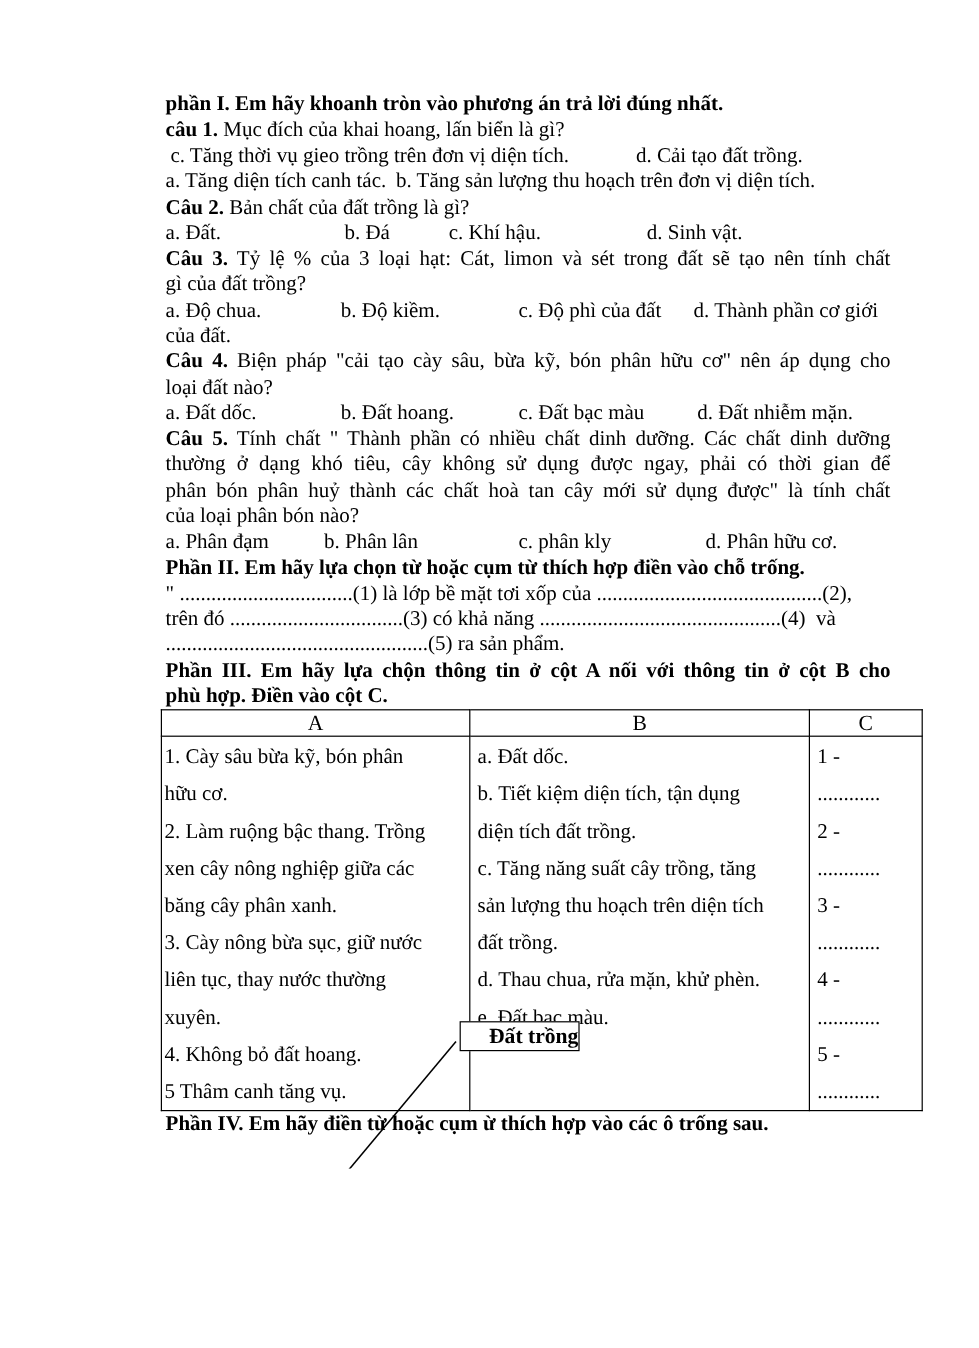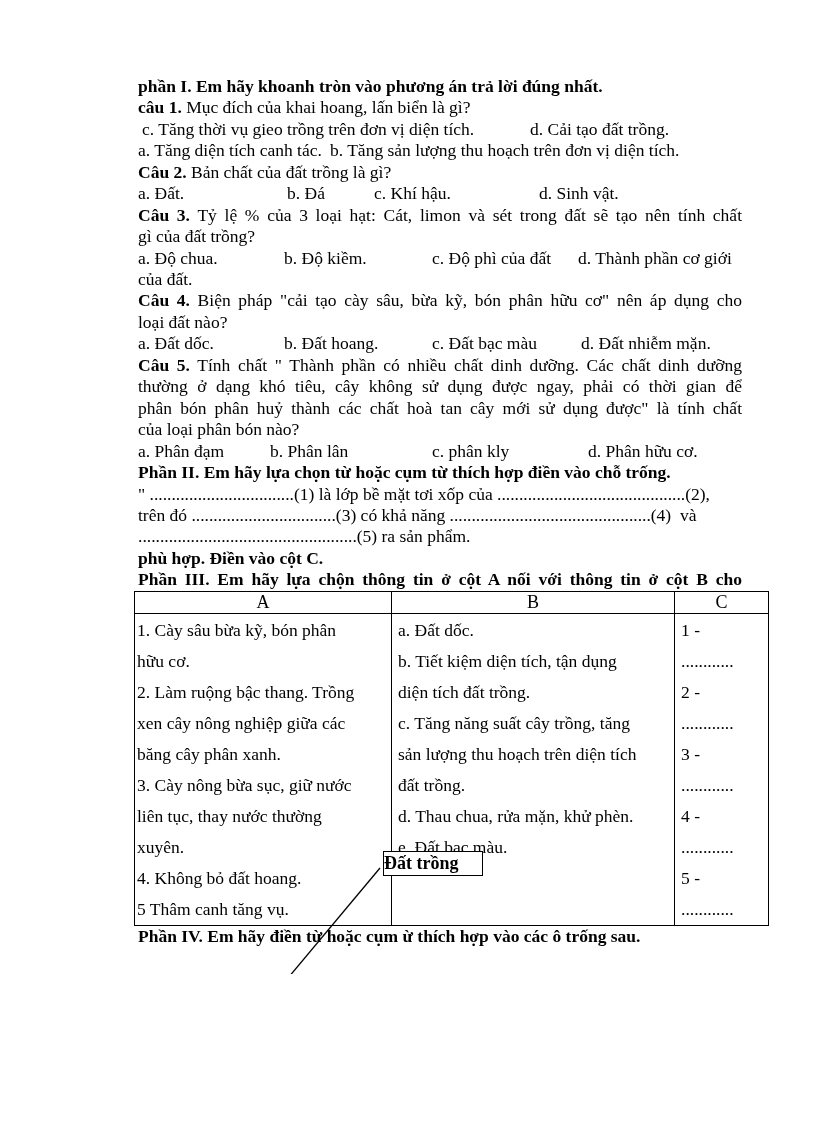--- a/index.html
+++ b/index.html
@@ -17,21 +17,21 @@
               font-size:17.5px;}
   table.match th,table.match td{border:1.6px solid #000;padding:0;vertical-align:top;
               font-weight:normal;}
   table.match th{height:21px;line-height:21px;font-size:18px;text-align:center;}
   .cell{white-space:pre-line;line-height:31px;padding:1px 2px 0 2px;}
   .cell-b{padding-left:6px;}
   .cell-c{padding-left:6px;}
   
   .dbox{position:absolute;border:1.6px solid #000;box-sizing:border-box;
         font-weight:bold;font-size:18px;background:#fff;}
-  .dbox-title{left:383px;top:851px;width:100px;height:25px;text-align:left;line-height:22px;}
+  .dbox-title{left:383px;top:851px;width:100px;height:25px;text-align:right;line-height:22px;}
   .dbox-2{left:383px;top:983px;width:95px;height:37px;line-height:20px;padding-left:7px;padding-top:1px;}
   .dbox-1{left:148px;top:1019px;width:132px;height:23px;line-height:19px;padding-left:8px;}
   .dsvg{position:absolute;left:0;top:840px;pointer-events:none;}
   .boundary{position:absolute;left:0;top:1120px;width:816px;height:0;
             border-top:1.5px dotted #a9c3a9;}
 </style>
 </head>
 <body>
 
 <div class="page">
@@ -85,22 +85,22 @@
       <span style="left:132px">b. Phân lân</span>
       <span style="left:294px">c. phân kly</span>
       <span style="left:450px">d. Phân hữu cơ.</span>
     </div>
 
     <div class="line b">Phần II. Em hãy lựa chọn từ hoặc cụm từ thích hợp điền vào chỗ trống.</div>
     <div class="line pre">" .................................(1) là lớp bề mặt tơi xốp của ...........................................(2),</div>
     <div class="line pre">trên đó .................................(3) có khả năng ..............................................(4)  và</div>
     <div class="line pre">..................................................(5) ra sản phẩm.</div>
 
+    <div class="line b jl">Phần III. Em hãy lựa chộn thông tin ở cột A nối với thông tin ở cột B cho</div>
     <div class="line b">phù hợp. Điền vào cột C.</div>
-    <div class="line b jl">Phần III. Em hãy lựa chộn thông tin ở cột A nối với thông tin ở cột B cho</div>
 
     <table class="match">
       <colgroup>
           <col style="width:257px">
           <col style="width:283px">
           <col style="width:94px">
         </colgroup>
       <tbody>
           <tr>
         <th>A</th>

